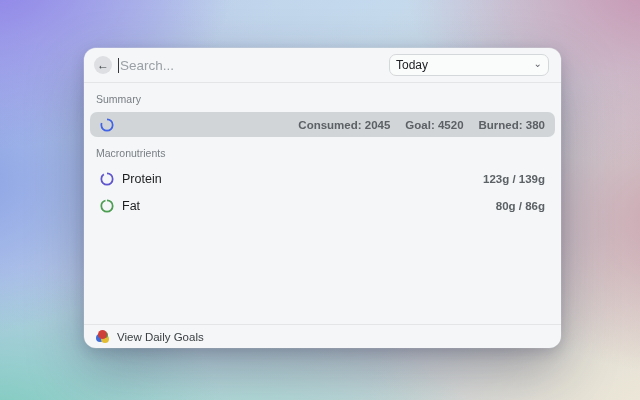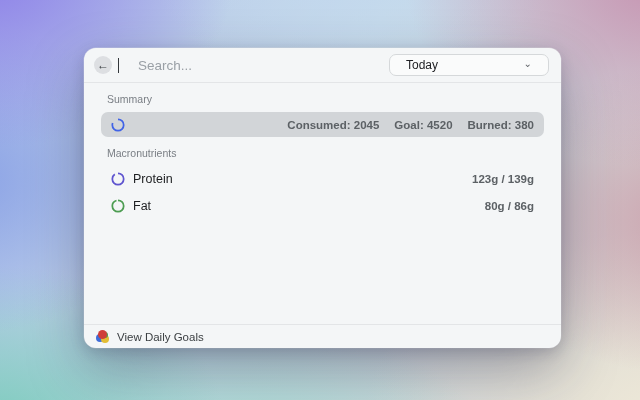--- a/index.html
+++ b/index.html
@@ -32,34 +32,34 @@
   .header { height:34px; display:flex; align-items:center; padding:0 12px 0 10px; }
   .back-btn {
     width:18px; height:18px; border-radius:50%; border:none;
     background:#dddfe2; color:#3c4043; font-size:12px; line-height:17px;
     display:flex; align-items:center; justify-content:center; cursor:pointer; flex:0 0 auto;
   }
   .search-wrap { display:flex; align-items:center; flex:1; margin-left:6px; height:100%; }
   .caret { width:1px; height:15px; background:#33373b; margin-right:1px; }
   .search-input {
     border:none; outline:none; background:transparent; flex:1;
-    font-family:"Liberation Sans", sans-serif; font-size:13.5px; color:#202124;padding-left:18px;
+    font-family:"Liberation Sans", sans-serif; font-size:13.5px; color:#202124;
   }
   .search-input::placeholder { color:#9aa0a6; opacity:1; }
   .dropdown {
     width:160px; height:22px; border:1px solid #d5d8da; border-radius:7px;
     background:#fafbfb; display:flex; align-items:center; justify-content:space-between;
-    padding:0 16px; cursor:pointer; flex:0 0 auto;
+    padding:0 6px; cursor:pointer; flex:0 0 auto;
     font-family:"Liberation Sans", sans-serif;
   }
   .dropdown-value { font-size:12px; color:#202124; }
   .chev { font-size:10px; color:#5f6368; line-height:1; margin-top:-3px; }
   .divider { height:1px; background:#e3e5e7; }
   
-  .content { padding:0 17px; }
+  .content { padding:0 6px; }
   .section-label { font-size:10.5px; color:#797e84; margin:10px 6px 7px 6px; }
   .row {
     height:25px; border-radius:7px; display:flex; align-items:center;
     padding:0 10px; margin-bottom:1px; cursor:pointer;
   }
   .row.selected { background:#d2d5d8; }
   .row.macro { height:26px; }
   .ring { flex:0 0 auto; margin-right:8px; display:block; }
   .row-label { font-size:12.5px; font-weight:500; color:#1d1f21; }
   .row-right { margin-left:auto; display:flex; gap:15px;font-weight:bold; }

